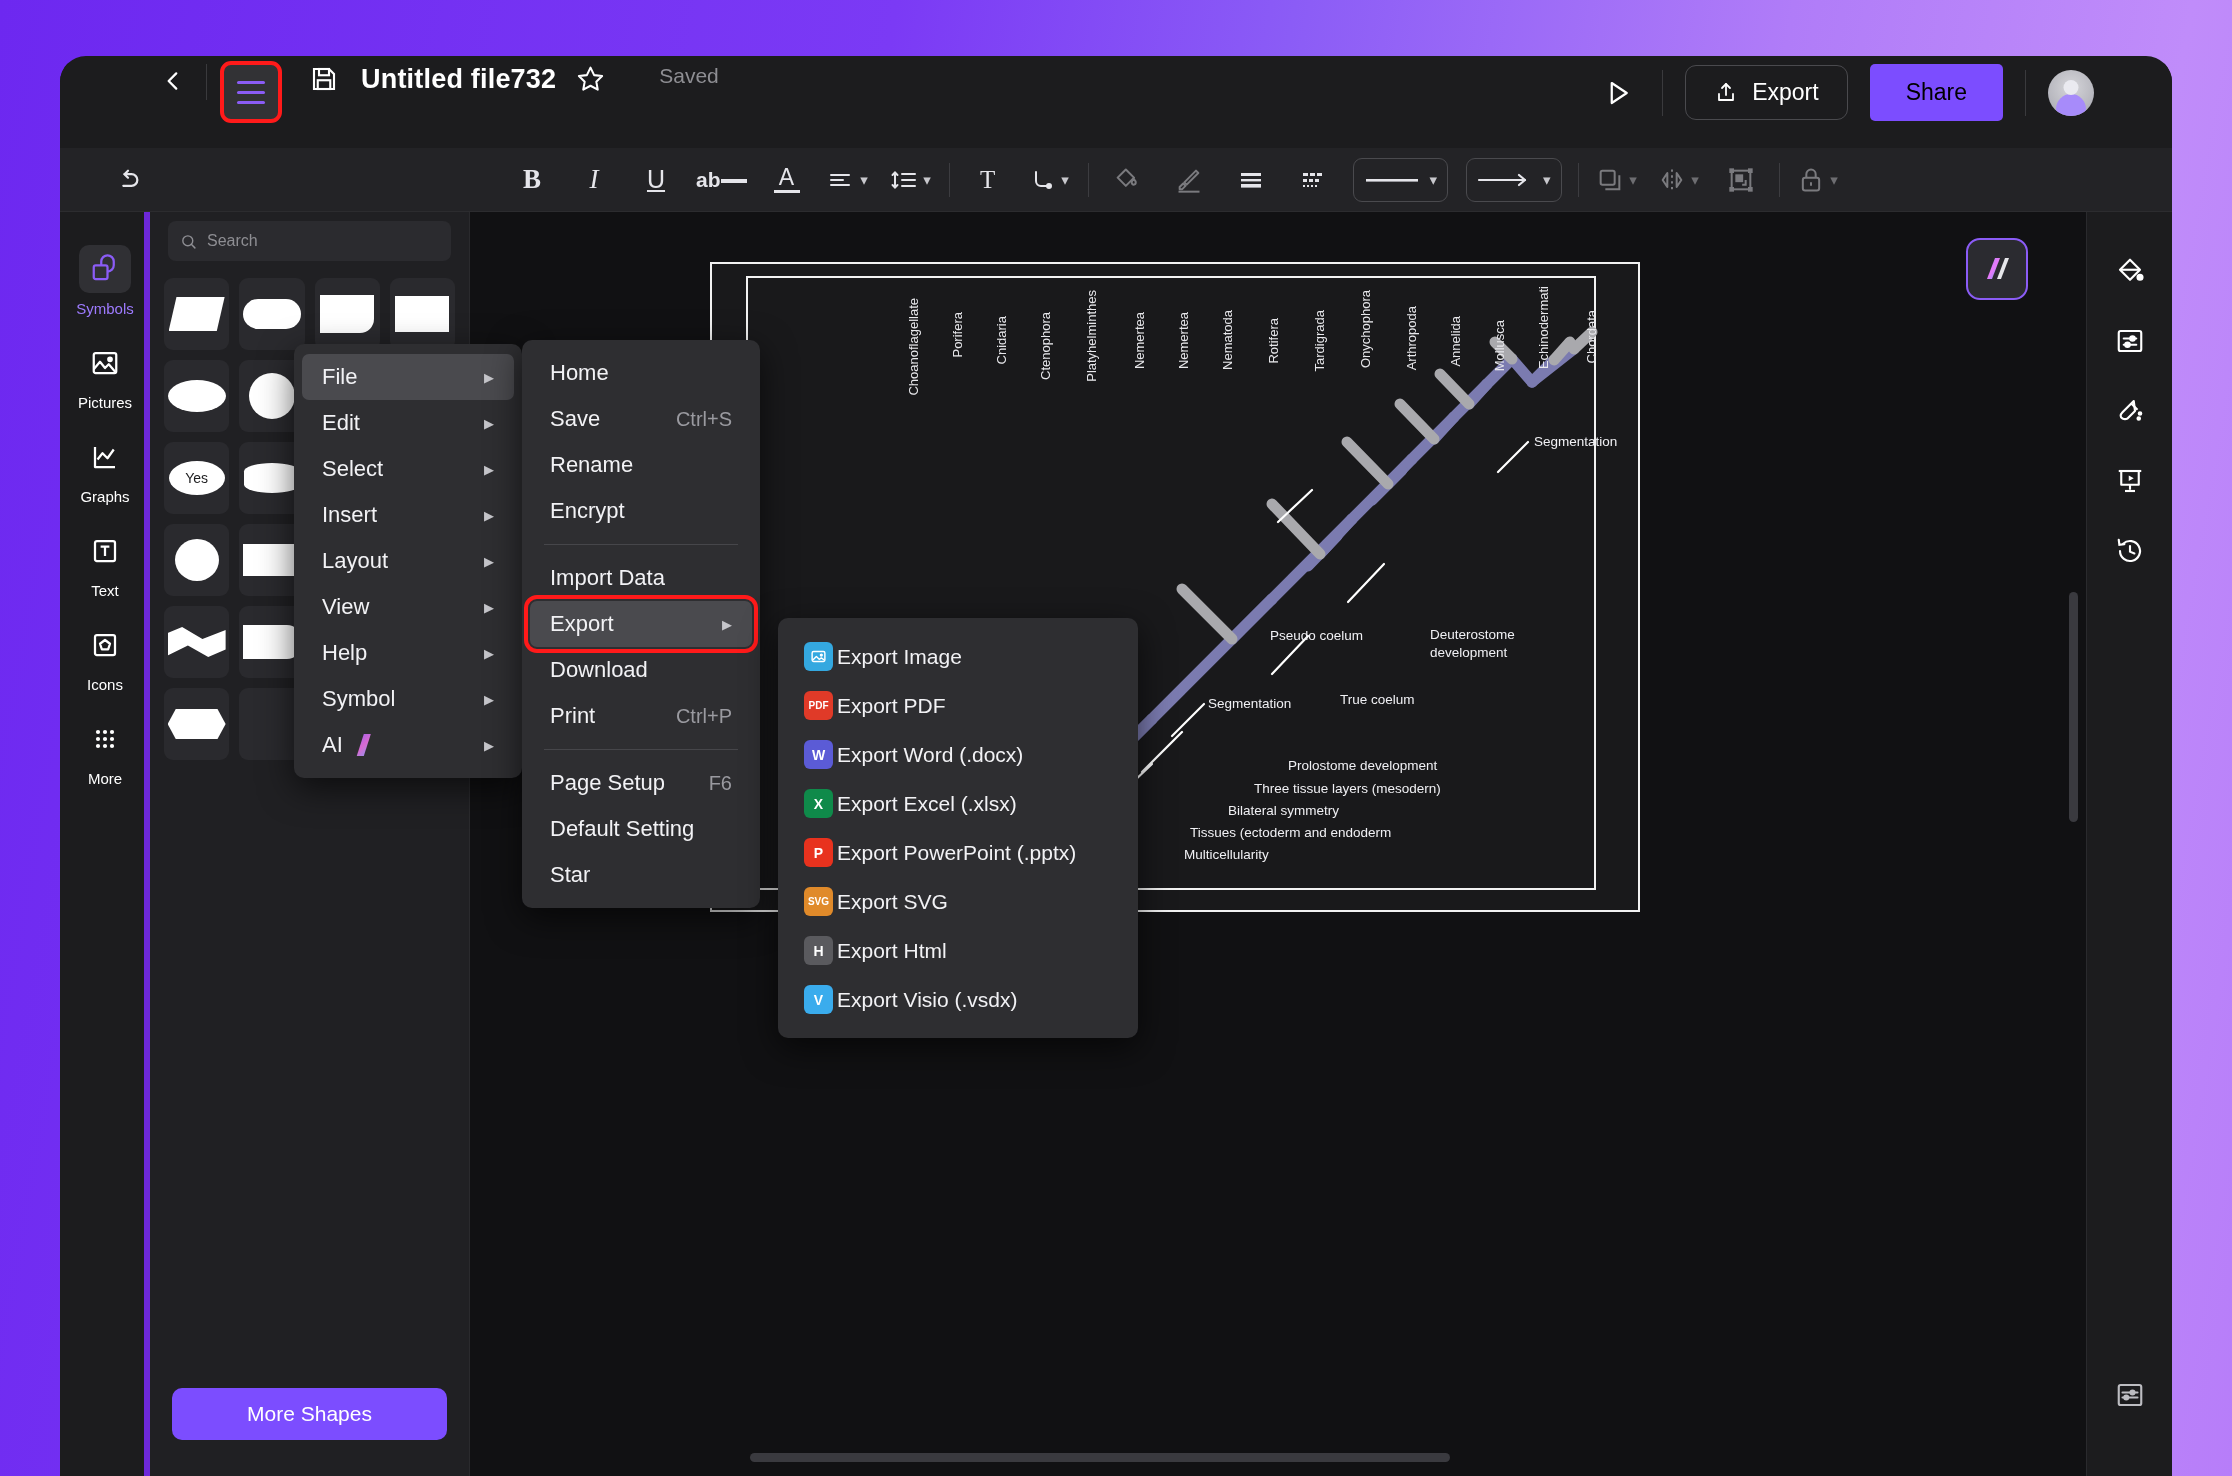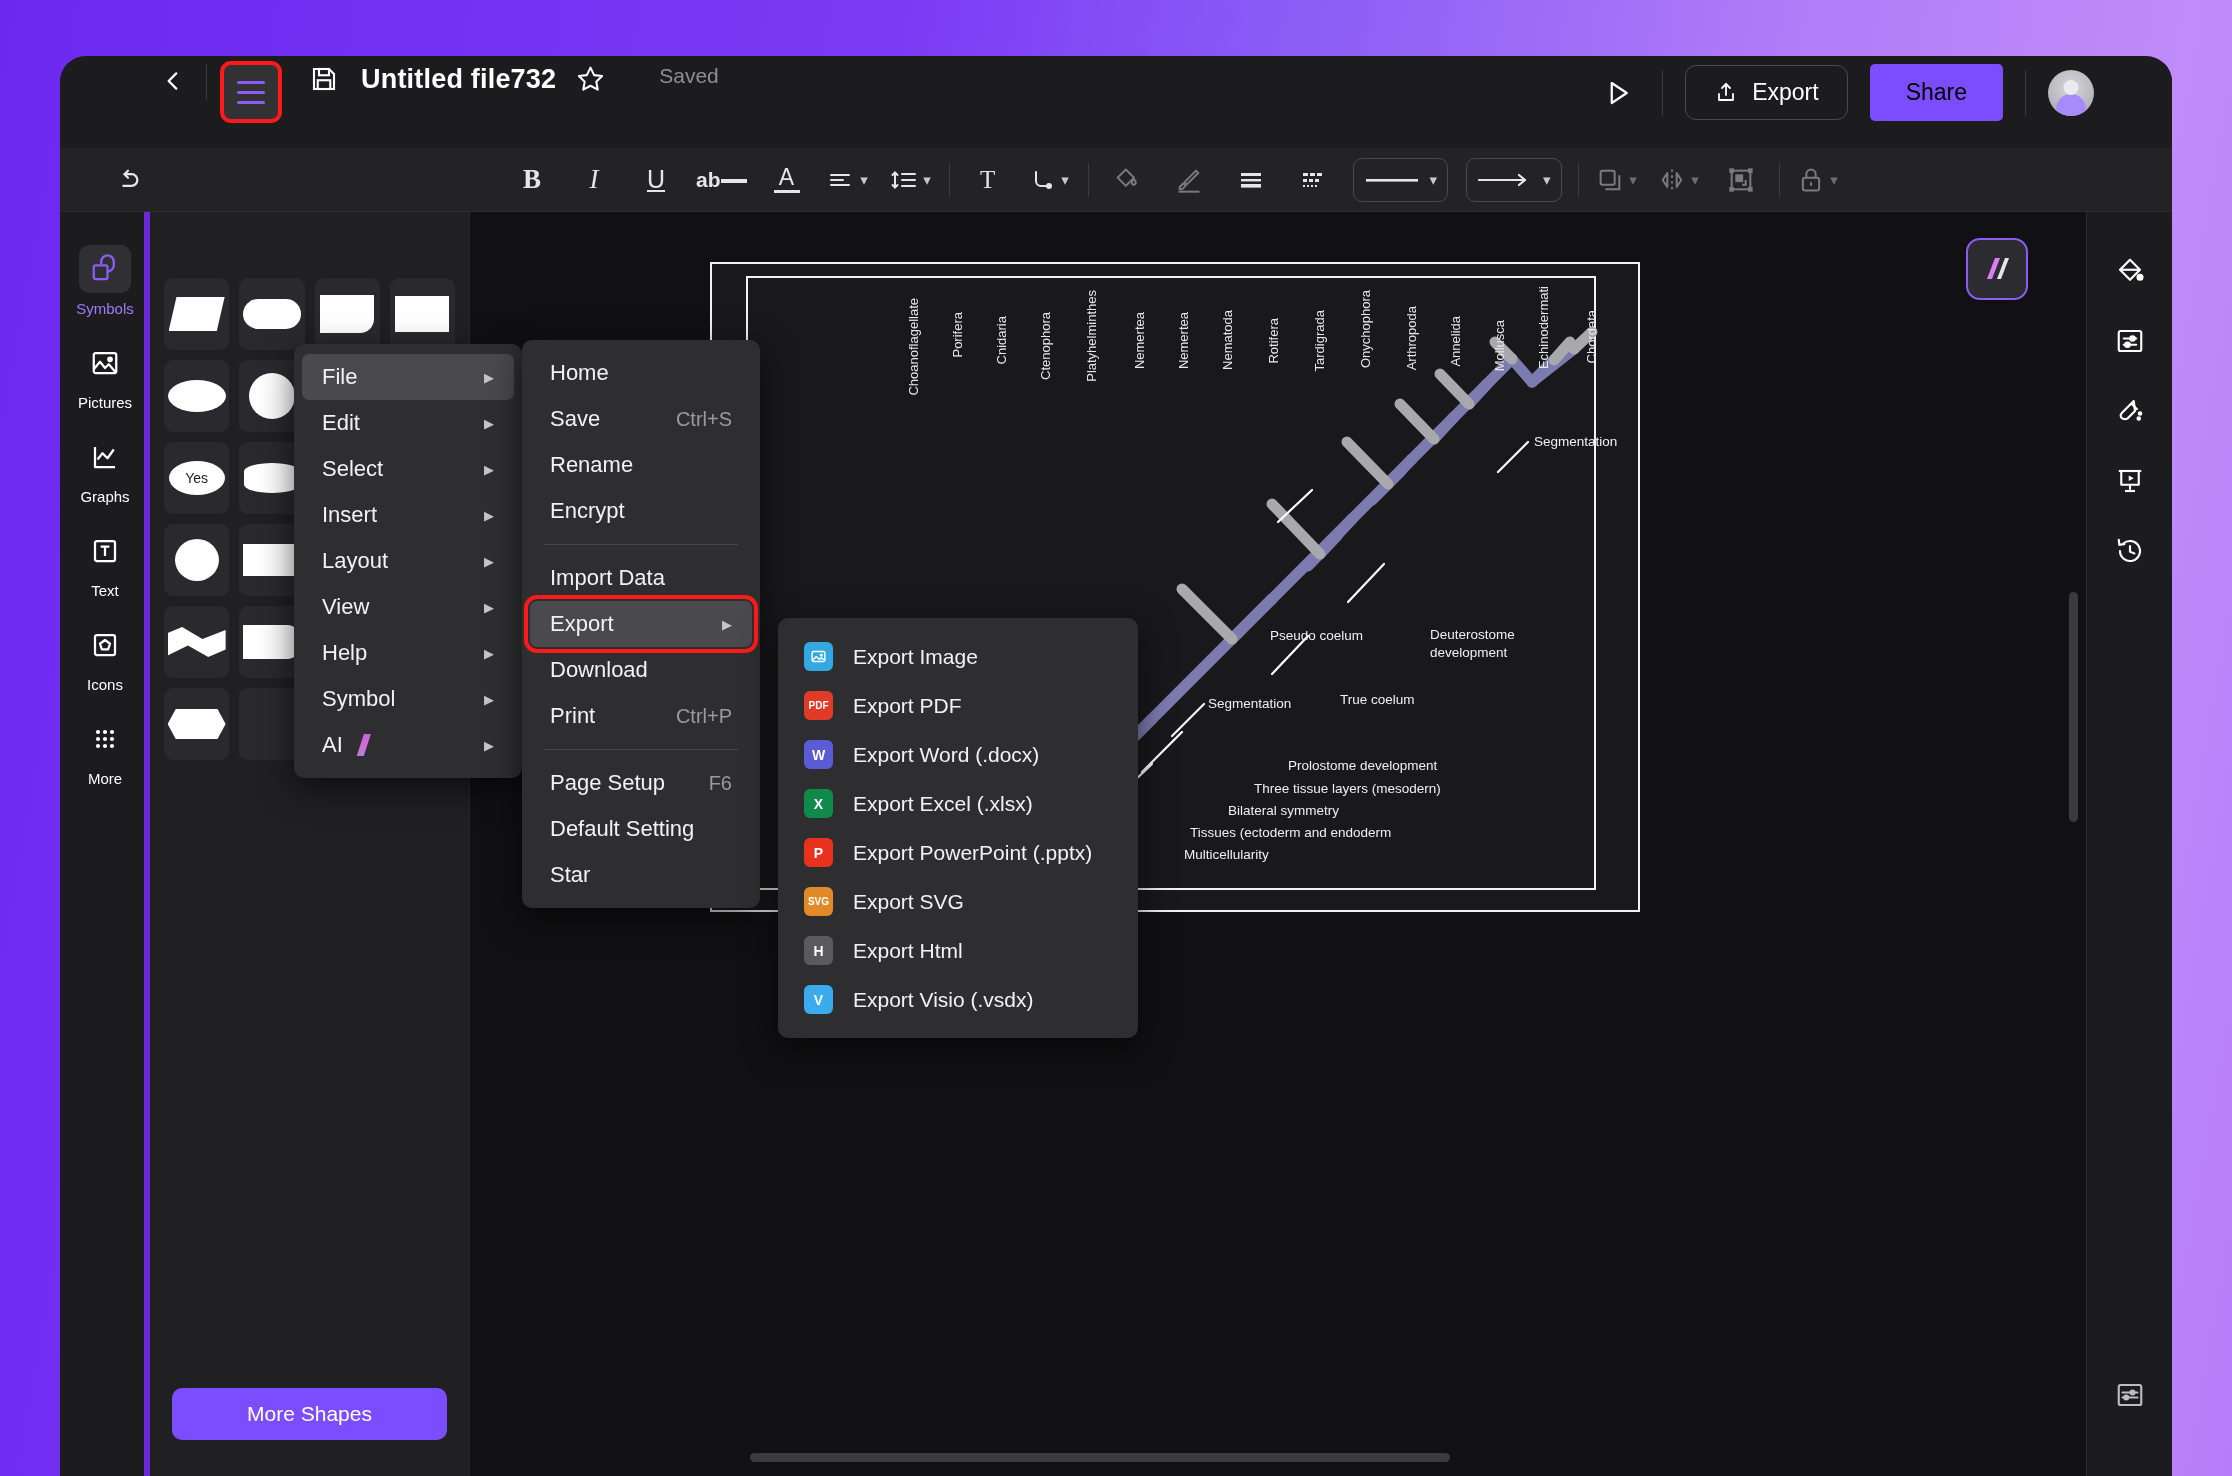--- a/index.html
+++ b/index.html
@@ -172,21 +172,21 @@
   .mi .lbl { flex: 1; }
   .mi .acc { color: #9a9aa0; font-size: 20px; margin-left: 34px; }
   .mi .arrow { color: #c5c5ca; font-size: 13px; margin-left: 28px; }
   .mi.sel { background: #4a4a4e; }
   .mi.hl { background: #4a4a4e; outline: 4px solid #ff1a1a; outline-offset: 2px; }
   .mdiv { height: 1px; background: #46464a; margin: 10px 22px; }
 
   #menu-main { left: 234px; top: 288px; width: 228px; }
   #menu-file { left: 462px; top: 284px; width: 238px; }
   #menu-export { left: 718px; top: 562px; width: 360px; padding: 14px 0; }
-  #menu-export .mi { height: 49px; font-size: 21px; gap: 20px; padding: 0 18px; }
+  #menu-export .mi { height: 49px; font-size: 21px; gap: 4px; padding: 0 18px; }
   .xico { width: 29px; height: 29px; border-radius: 6px; flex: 0 0 29px;
           display: flex; align-items: center; justify-content: center;
           color: #fff; font-size: 14px; font-weight: bold; }
   .xico.sm { font-size: 10px; }
   .ai-glyph { display:inline-block; width: 22px; height: 22px; margin-left: 10px;
               background: linear-gradient(135deg,#8b5cf6,#d86ad0,#6ea8fe); clip-path: polygon(18% 100%, 50% 0, 82% 0, 50% 100%); }
 </style>
 </head>
 <body>
 
@@ -447,20 +447,29 @@
               <circle cx="6" cy="18" r="1.8"></circle>
               <circle cx="12" cy="18" r="1.8"></circle>
               <circle cx="18" cy="18" r="1.8"></circle>
             </svg>
       </span>
       <span class="rail-label">More</span>
     </div>
   </div>
 
   <div id="shapes-panel">
+    <div id="search-row">
+      <div id="search-box">
+        <svg width="17" height="17" viewBox="0 0 24 24" fill="none" stroke="#8e8e93" stroke-width="2">
+              <circle cx="11" cy="11" r="7"></circle>
+              <line x1="16" y1="16" x2="21" y2="21" stroke-linecap="round"></line>
+            </svg>
+        <span>Search</span>
+      </div>
+    </div>
 
     <div id="shape-grid">
 
       <div class="shape-cell">
             <div class="sh" style="width:56px;height:34px;clip-path:polygon(14% 0,100% 0,86% 100%,0 100%)"></div>
           </div>
       <div class="shape-cell">
             <div class="sh" style="width:58px;height:30px;border-radius:16px"></div>
           </div>
       <div class="shape-cell">

